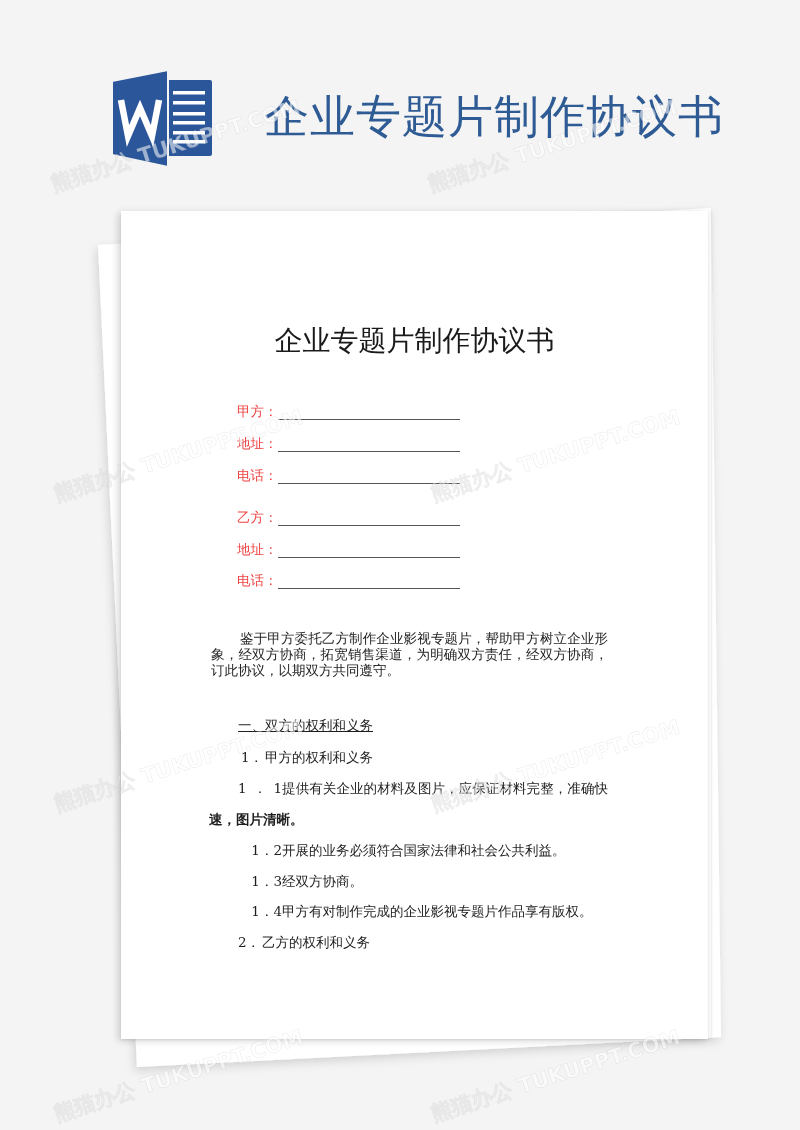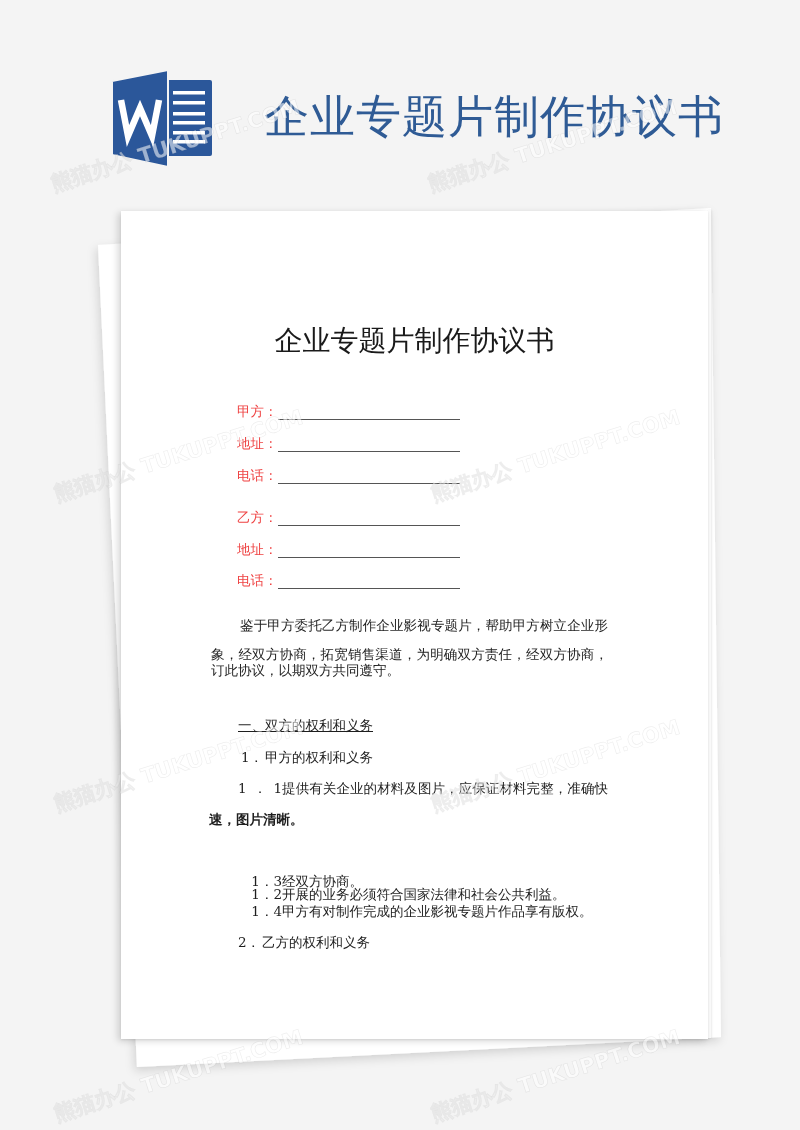--- a/index.html
+++ b/index.html
@@ -116,36 +116,36 @@
   </div>
   <div class="form-row" style="top:328px;">
     <span class="form-label">地址：</span>
     <span class="form-line"></span>
   </div>
   <div class="form-row" style="top:359px;">
     <span class="form-label">电话：</span>
     <span class="form-line"></span>
   </div>
 
-  <div class="doc just" style="left:119px; top:404px; width:368px;">鉴于甲方委托乙方制作企业影视专题片，帮助甲方树立企业形</div>
+  <div class="doc just" style="left:119px; top:417px; width:368px;">鉴于甲方委托乙方制作企业影视专题片，帮助甲方树立企业形</div>
   <div class="doc just" style="left:90px; top:433px; width:397px;">象，经双方协商，拓宽销售渠道，为明确双方责任，经双方协商，签</div>
   <div class="doc" style="left:90px; top:449px;">订此协议，以期双方共同遵守。</div>
 
   <div class="doc" style="left:117px; top:504px;text-decoration:underline;">一、双方的权利和义务</div>
 
   <div class="doc" style="left:120px; top:536px;">
     <span class="num-short">1．</span><span>甲方的权利和义务</span>
   </div>
 
   <div class="doc just" style="left:117px; top:567px; width:370px;">
     <span class="num">1．1</span><span>提供有关企业的材料及图片，应保证材料完整，准确快</span>
   </div>
   <div class="doc" style="left:88px; top:598px;font-weight:bold;">速，图片清晰。</div>
 
-  <div class="doc" style="left:117px; top:629px;margin-top:44px;">
+  <div class="doc" style="left:117px; top:629px;">
     <span class="num">1．2</span><span>开展的业务必须符合国家法律和社会公共利益。</span>
   </div>
 
   <div class="doc" style="left:117px; top:660px;">
     <span class="num">1．3</span><span>经双方协商。</span>
   </div>
 
   <div class="doc" style="left:117px; top:690px;">
     <span class="num">1．4</span><span>甲方有对制作完成的企业影视专题片作品享有版权。</span>
   </div>

